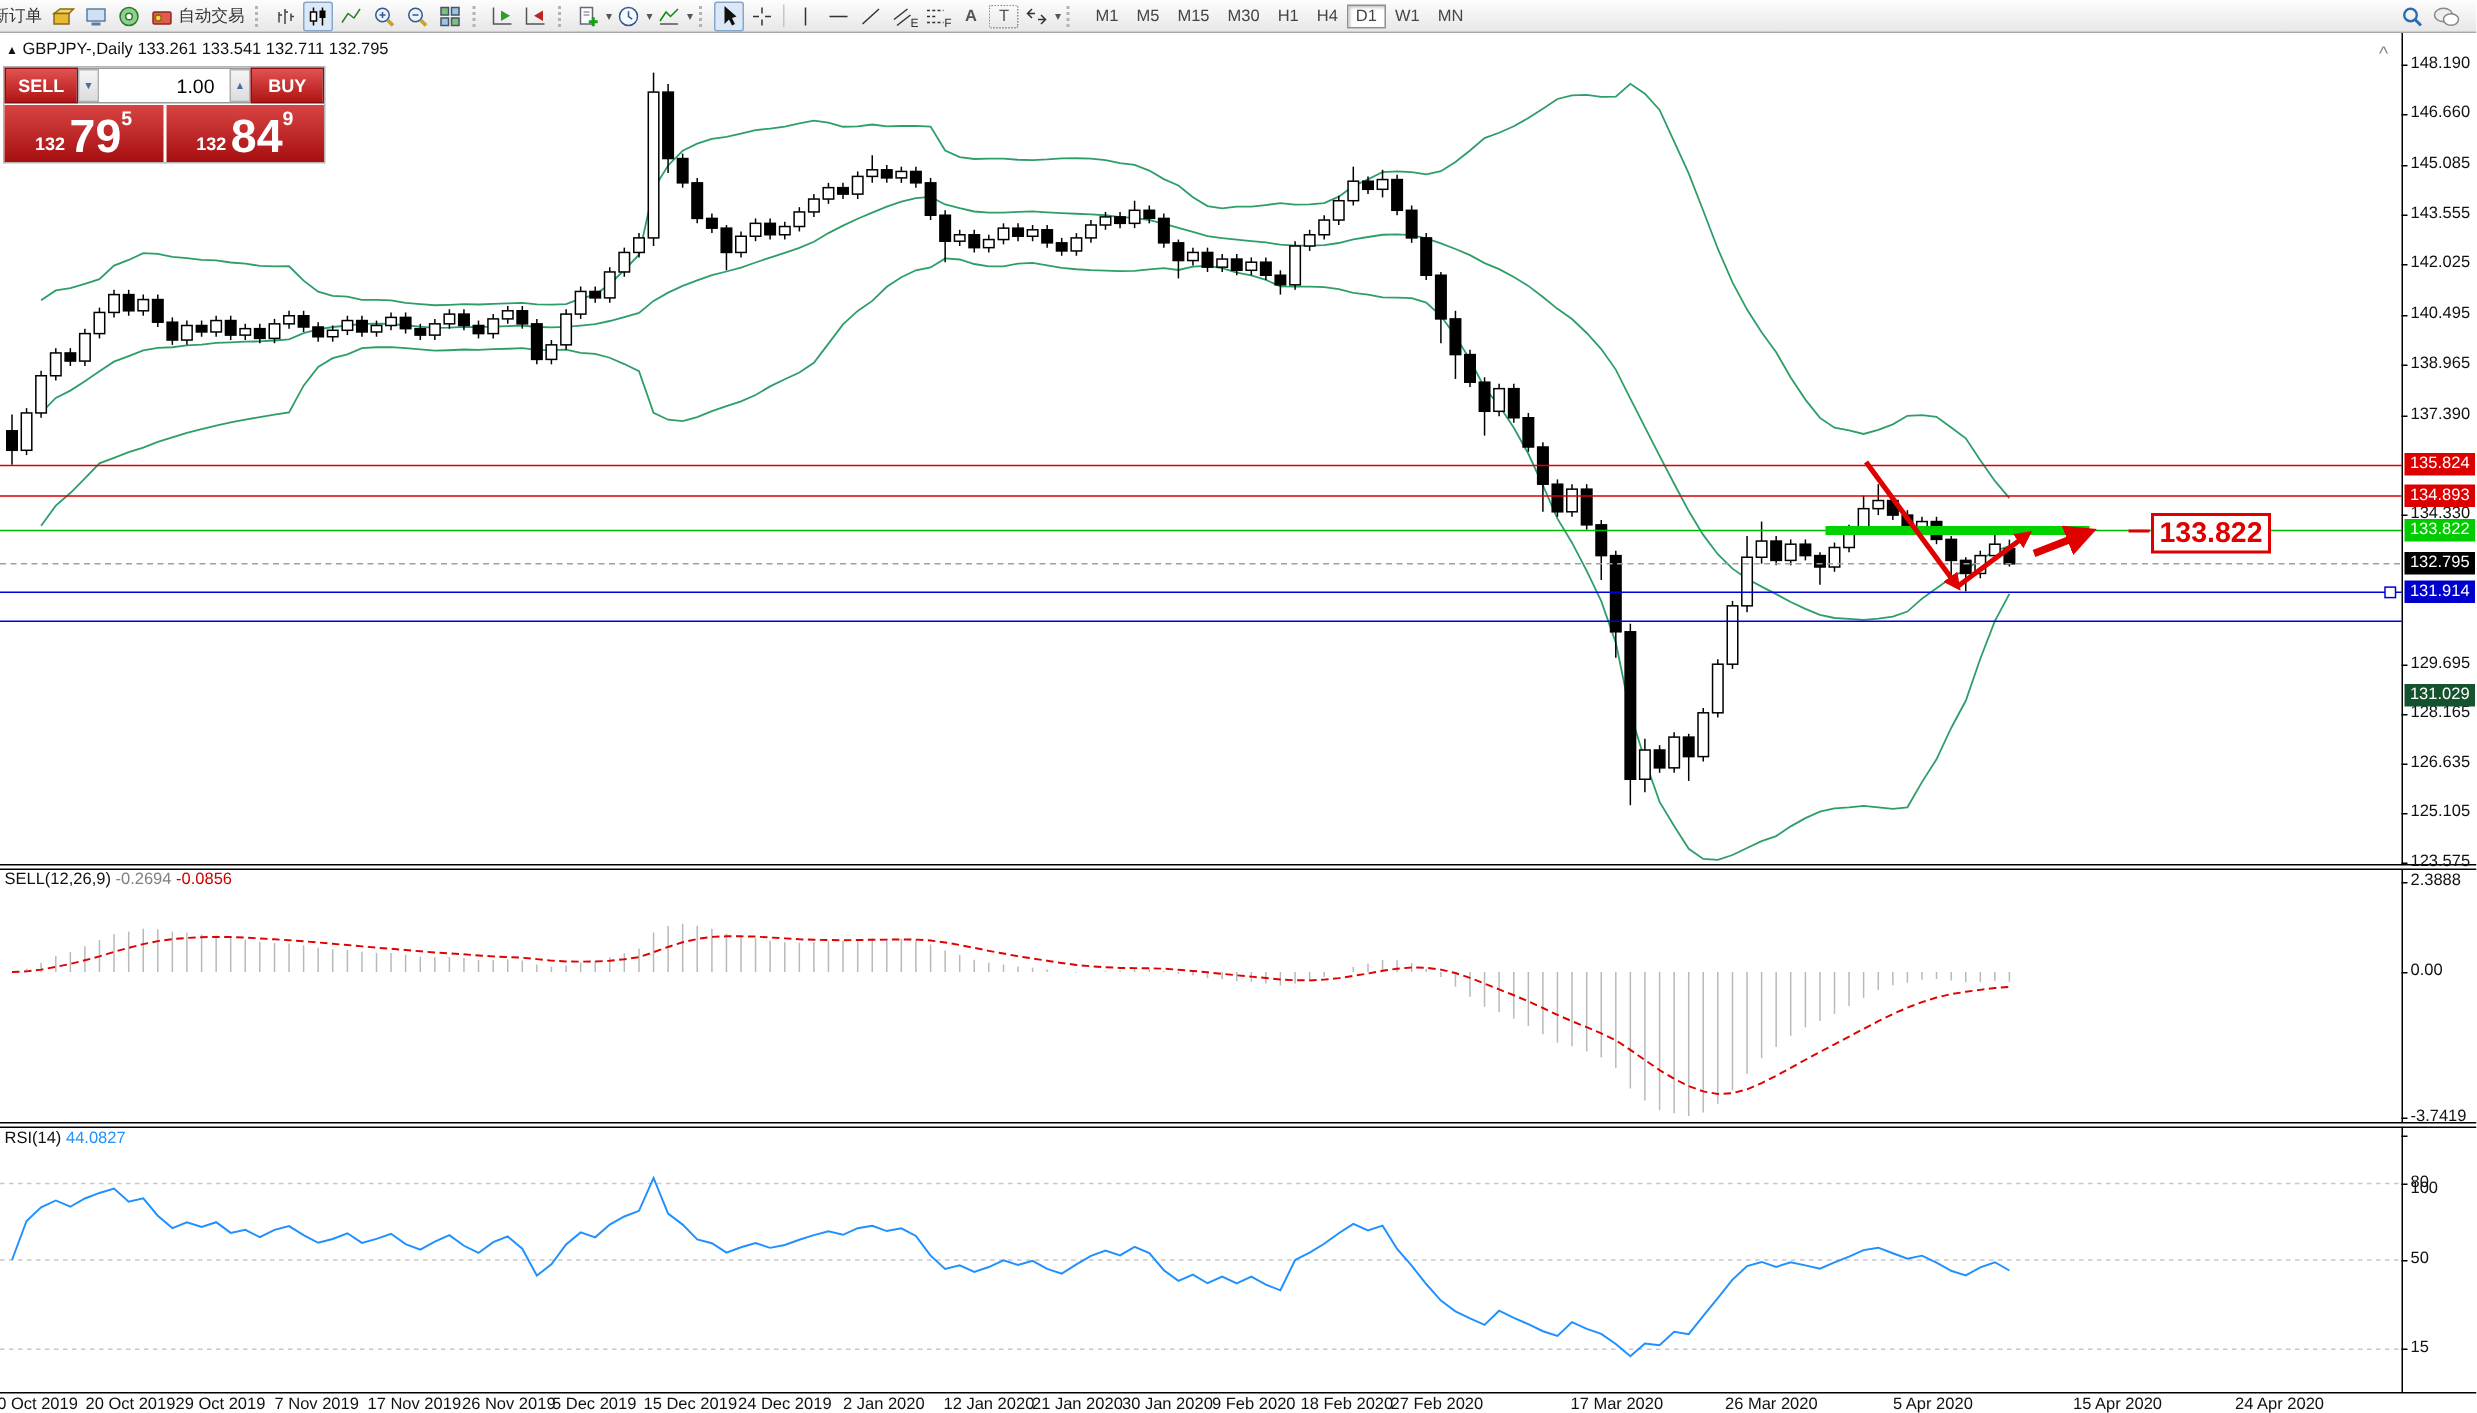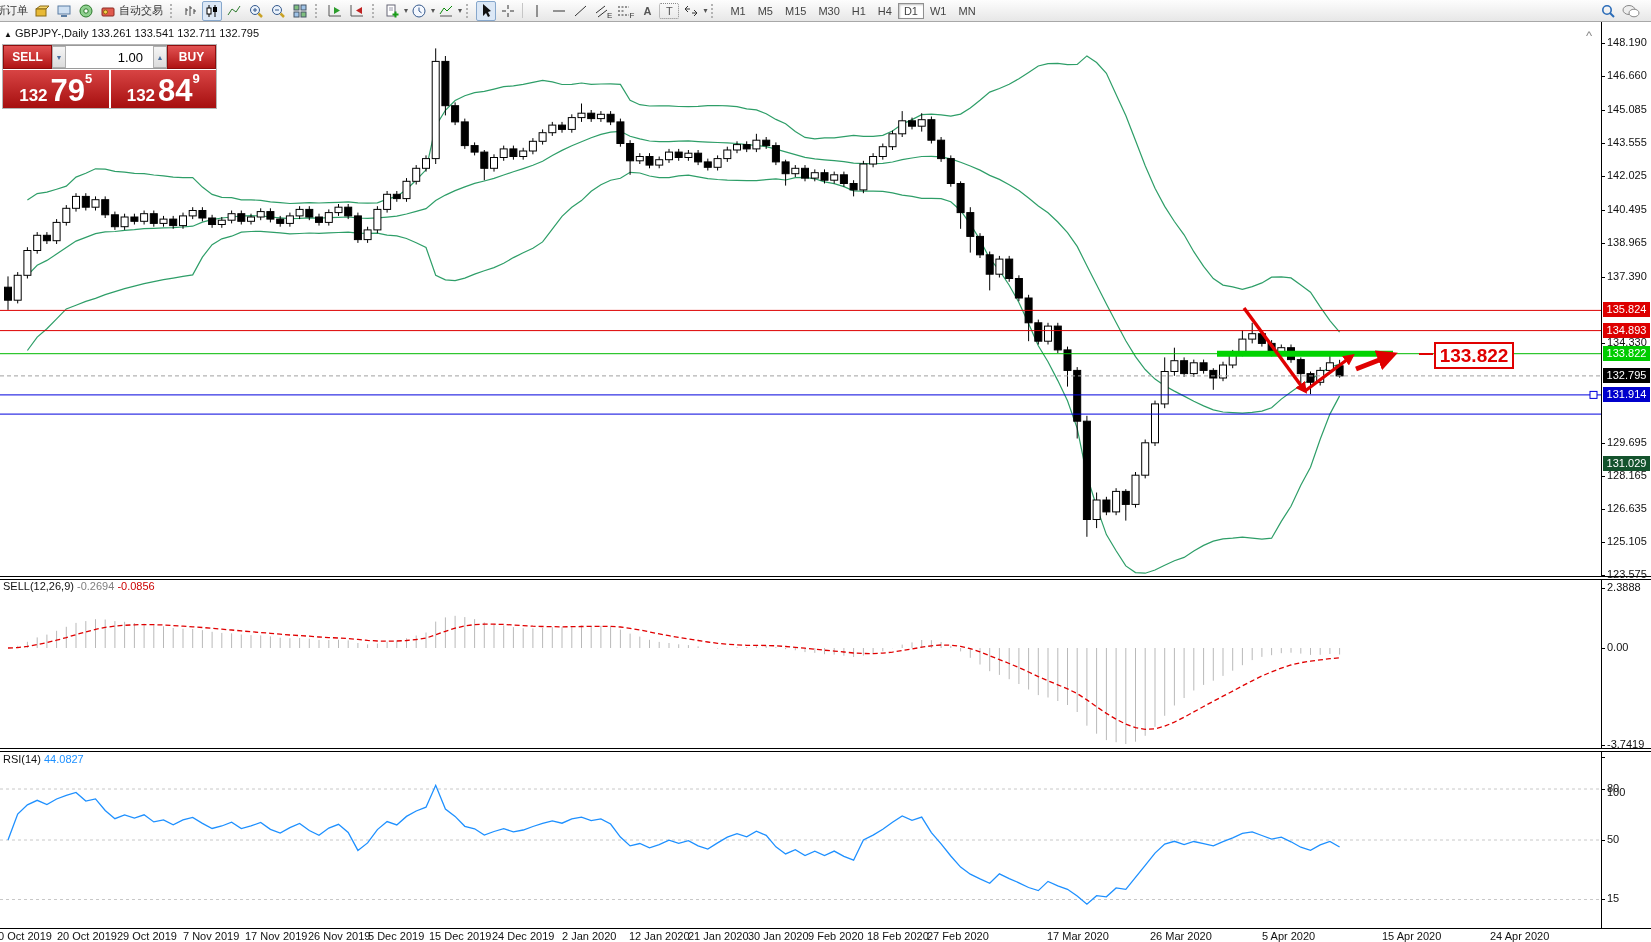--- a/index.html
+++ b/index.html
@@ -50,21 +50,21 @@
   .ocp-btn{width:49px;background:linear-gradient(#e25252,#b01414);border:1px solid #8d0d0d;
      color:#fff;font-size:12px;font-weight:bold;display:flex;align-items:center;justify-content:center;box-sizing:border-box;}
   .ocp-vol{flex:1;display:flex;border-top:1px solid #9a9a9a;border-bottom:1px solid #9a9a9a;background:#fff;}
   .vol-btn{width:14px;background:linear-gradient(#f5f5f5,#dcdcdc);border:1px solid #b0b0b0;
      color:#4a6e9d;font-size:7px;display:flex;align-items:center;justify-content:center;box-sizing:border-box;}
   .vol-val{flex:1;font-size:13px;color:#000;display:flex;align-items:center;justify-content:flex-end;padding-right:10px;}
   .ocp-row2{display:flex;height:38px;margin-top:1px;}
   .price-box{flex:1;background:linear-gradient(#d84444,#a60f0f);color:#fff;display:flex;
      align-items:flex-end;justify-content:center;padding-bottom:2px;}
   .price-box.left{margin-right:2px;}
-  .pb-small{font-size:17px;font-weight:bold;margin-right:3px;line-height:20px;}
+  .pb-small{font-size:12px;font-weight:bold;margin-right:3px;line-height:20px;}
   .pb-big{font-size:31px;font-weight:bold;line-height:31px;}
   .pb-sup{font-size:13px;font-weight:bold;line-height:13px;align-self:flex-start;margin-top:2px;}
   svg{display:block;}
 </style>
 </head>
 <body>
 
 <div class="toolbar">
   <span class="tb-label clip">新订单</span>
   <span class="tbtn">

